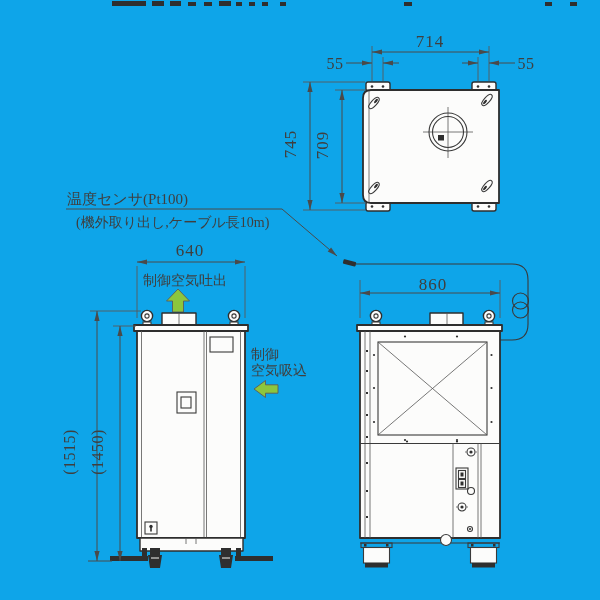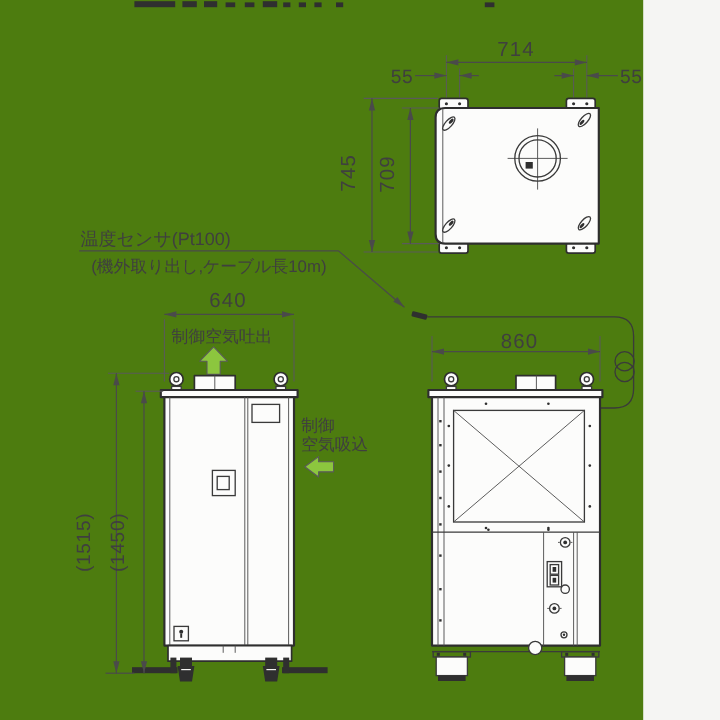--- a/index.html
+++ b/index.html
@@ -1,17 +1,17 @@
 <!DOCTYPE html>
 <html><head>
 <meta charset="utf-8">
 <style>
   html,body{margin:0;padding:0;background:#f5f5f3;}
-  .stage{position:relative;width:536px;height:600px;background:#4d7c0f;overflow:hidden;
-         font-family:Liberation Sans, sans-serif;}
+  .stage{position:relative;width:600px;height:600px;background:#0ea5e9;overflow:hidden;
+         font-family:Liberation Serif, serif;}
   svg{position:absolute;left:0;top:0;}
   
   .ol  {fill:#fcfcfb;stroke:#2e2e2e;stroke-width:1.8;stroke-linejoin:round;}
   .ol2 {fill:#fcfcfb;stroke:#2e2e2e;stroke-width:1.4;stroke-linejoin:round;}
   .ml  {fill:none;stroke:#3a3a3a;stroke-width:1.1;}
   .mlf {fill:#fcfcfb;stroke:#3a3a3a;stroke-width:1.1;}
   .tl  {fill:none;stroke:#555;stroke-width:0.8;}
   .dim {fill:none;stroke:#4a4a4a;stroke-width:1;}
   .ext {fill:none;stroke:#5a5a5a;stroke-width:0.9;}
   .dark{fill:#2f2f2f;stroke:none;}

